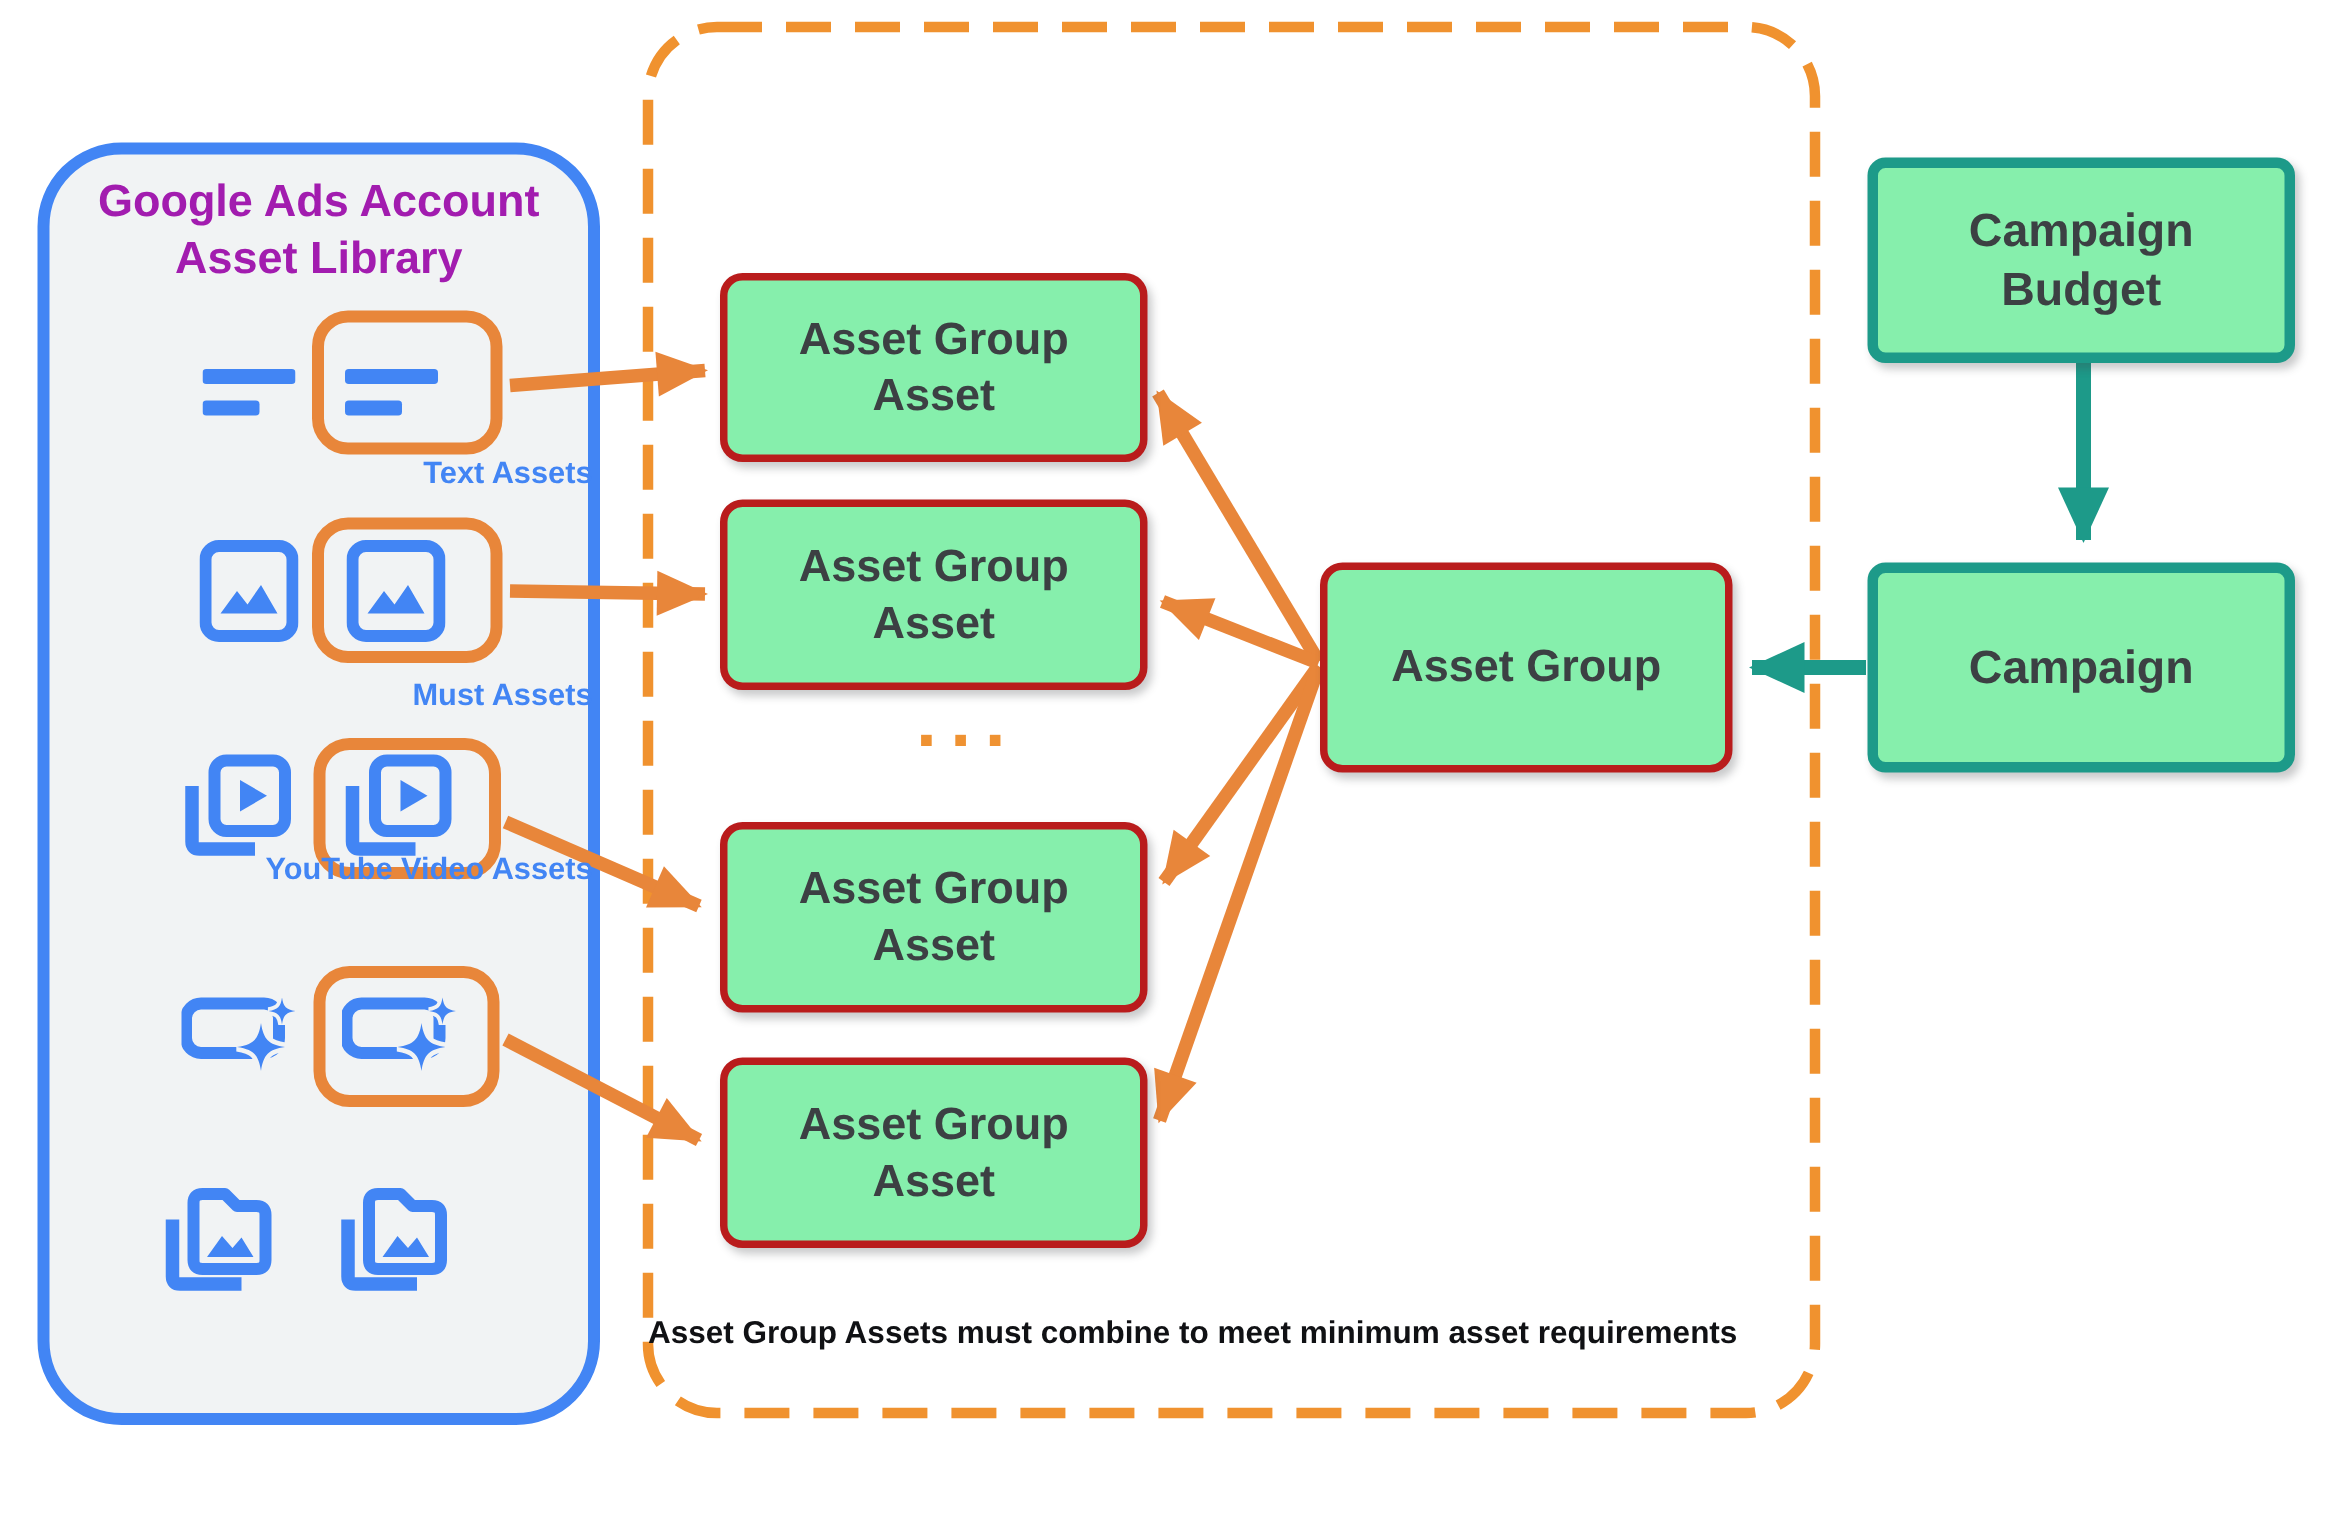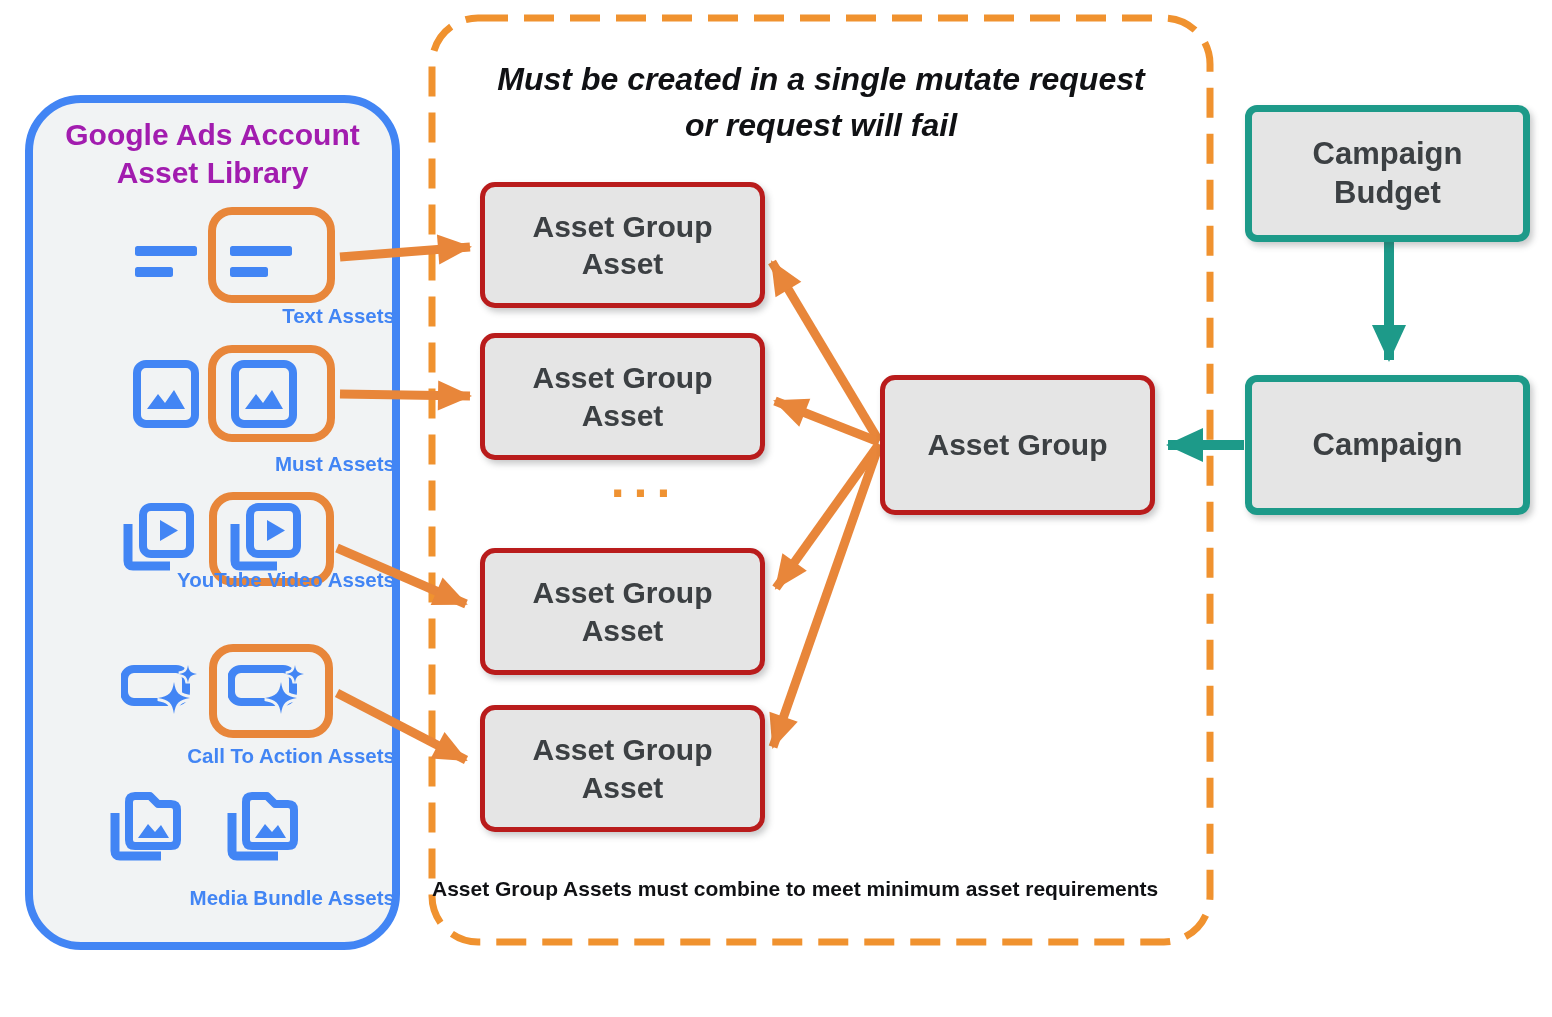--- a/index.html
+++ b/index.html
@@ -1,20 +1,20 @@
 <!DOCTYPE html>
 <html><head>
 <meta charset="utf-8">
 <style>
   html,body{margin:0;padding:0;background:#ffffff;}
   #canvas{position:relative;width:1552px;height:1017px;background:#ffffff;
           font-family:"Liberation Sans",sans-serif;overflow:hidden;}
   .abs{position:absolute;}
   .pre{white-space:pre-line;}
-  .box{position:absolute;box-sizing:border-box;background:#e5e5e5;display:flex;
+  .box{position:absolute;box-sizing:border-box;background:#86efac;display:flex;
        align-items:center;justify-content:center;text-align:center;font-weight:bold;
        color:#3c4043;border-radius:15px;box-shadow:3px 4px 6px rgba(60,64,67,.28);
        white-space:pre-line;line-height:1.25;}
   .box.orange{border:5px solid #b91c1c;}
   .box.teal{border:7px solid #1d9a89;border-radius:12px;}
   .aga{left:480px;width:285px;font-size:30px;}
   .label-blue{position:absolute;left:30px;width:365px;color:#4285f4;font-weight:bold;
               font-size:20.5px;text-align:right;}
   .wrap{position:absolute;border:8px solid #e8863a;border-radius:24px;box-sizing:border-box;}
   .icon{position:absolute;}
@@ -64,22 +64,20 @@
       <line x1="879" y1="444" x2="776" y2="588" marker-end="url(#mo)"></line>
       <line x1="879" y1="445" x2="773" y2="747" marker-end="url(#mo)"></line>
     </g>
 
     <g stroke="#1d9a89" stroke-width="10">
       <line x1="1389" y1="241" x2="1389" y2="360" marker-end="url(#mt)"></line>
       <line x1="1244" y1="445" x2="1168" y2="445" marker-end="url(#mt)"></line>
     </g>
   </svg>
 
-  <div id="mutate-title" class="pre">Must be created in a single mutate request
-or request will fail</div>
   <div id="ellipsis">...</div>
   <div id="mutate-footer">Asset Group Assets must combine to meet minimum asset requirements</div>
 
   <div class="box orange aga" style="top:182px;height:126px;">Asset Group
 Asset</div>
   <div class="box orange aga" style="top:333px;height:127px;">Asset Group
 Asset</div>
   <div class="box orange aga" style="top:548px;height:127px;">Asset Group
 Asset</div>
   <div class="box orange aga" style="top:705px;height:127px;">Asset Group
@@ -130,28 +128,26 @@
     <rect x="3" y="9" width="62" height="33" rx="10" fill="none" stroke="#4285f4" stroke-width="8"></rect>
     <path d="M53 22 C54.7 33 58 36.3 69 38 C58 39.7 54.7 43 53 54 C51.3 43 48 39.7 37 38 C48 36.3 51.3 33 53 22 Z" fill="#4285f4" stroke="#f1f3f4" stroke-width="6" paint-order="stroke"></path>
     <path d="M67 5 C68 11.3 69.7 13 76 14 C69.7 15 68 16.7 67 23 C66 16.7 64.3 15 58 14 C64.3 13 66 11.3 67 5 Z" fill="#4285f4" stroke="#f1f3f4" stroke-width="5" paint-order="stroke"></path>
   </svg>
   <div class="wrap" style="left:209px;top:644px;width:124px;height:94px;"></div>
   <svg class="icon" style="left:228px;top:660px;" width="80" height="56" viewBox="0 0 80 56">
     <rect x="3" y="9" width="62" height="33" rx="10" fill="none" stroke="#4285f4" stroke-width="8"></rect>
     <path d="M53 22 C54.7 33 58 36.3 69 38 C58 39.7 54.7 43 53 54 C51.3 43 48 39.7 37 38 C48 36.3 51.3 33 53 22 Z" fill="#4285f4" stroke="#f1f3f4" stroke-width="6" paint-order="stroke"></path>
     <path d="M67 5 C68 11.3 69.7 13 76 14 C69.7 15 68 16.7 67 23 C66 16.7 64.3 15 58 14 C64.3 13 66 11.3 67 5 Z" fill="#4285f4" stroke="#f1f3f4" stroke-width="5" paint-order="stroke"></path>
   </svg>
-  <div class="label-blue" style="top:744px;">Call To Action Assets</div>
 
   <svg class="icon" style="left:105px;top:788px;" width="80" height="80" viewBox="0 0 80 80">
     <path d="M10 25 L10 63 Q10 68 15 68 L56 68" fill="none" stroke="#4285f4" stroke-width="9"></path>
     <path d="M30 8 L45 8 L53 16 L66 16 Q72 16 72 22 L72 52 Q72 58 66 58 L30 58 Q24 58 24 52 L24 14 Q24 8 30 8 Z" fill="none" stroke="#4285f4" stroke-width="8" stroke-linejoin="round"></path>
     <path d="M33 50 L43 36 L50 44 L56 37 L64 50 Z" fill="#4285f4"></path>
   </svg>
   <svg class="icon" style="left:222px;top:788px;" width="80" height="80" viewBox="0 0 80 80">
     <path d="M10 25 L10 63 Q10 68 15 68 L56 68" fill="none" stroke="#4285f4" stroke-width="9"></path>
     <path d="M30 8 L45 8 L53 16 L66 16 Q72 16 72 22 L72 52 Q72 58 66 58 L30 58 Q24 58 24 52 L24 14 Q24 8 30 8 Z" fill="none" stroke="#4285f4" stroke-width="8" stroke-linejoin="round"></path>
     <path d="M33 50 L43 36 L50 44 L56 37 L64 50 Z" fill="#4285f4"></path>
   </svg>
-  <div class="label-blue" style="top:886px;">Media Bundle  Assets</div>
 
 
 </div>
 
 </body></html>

